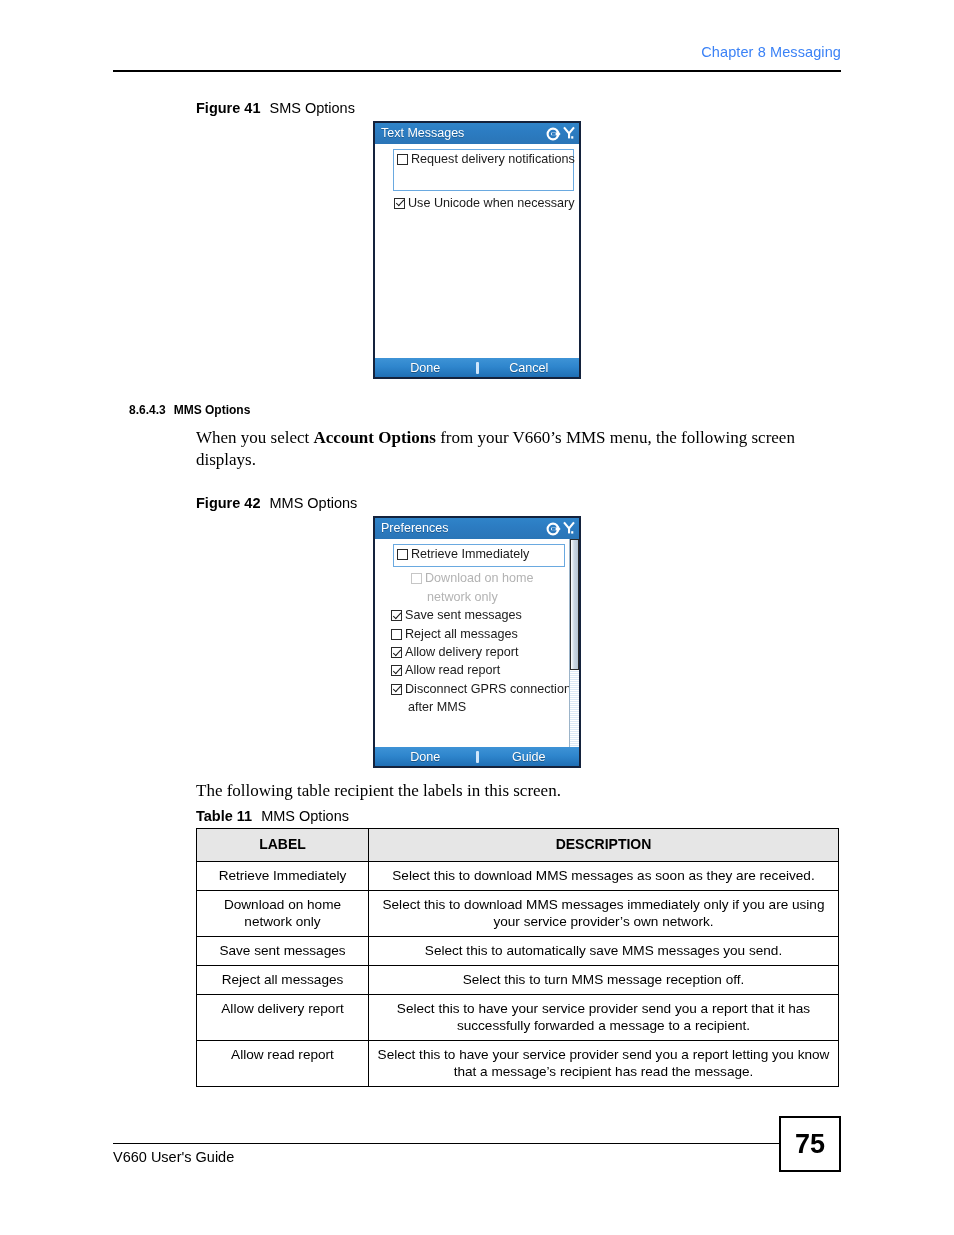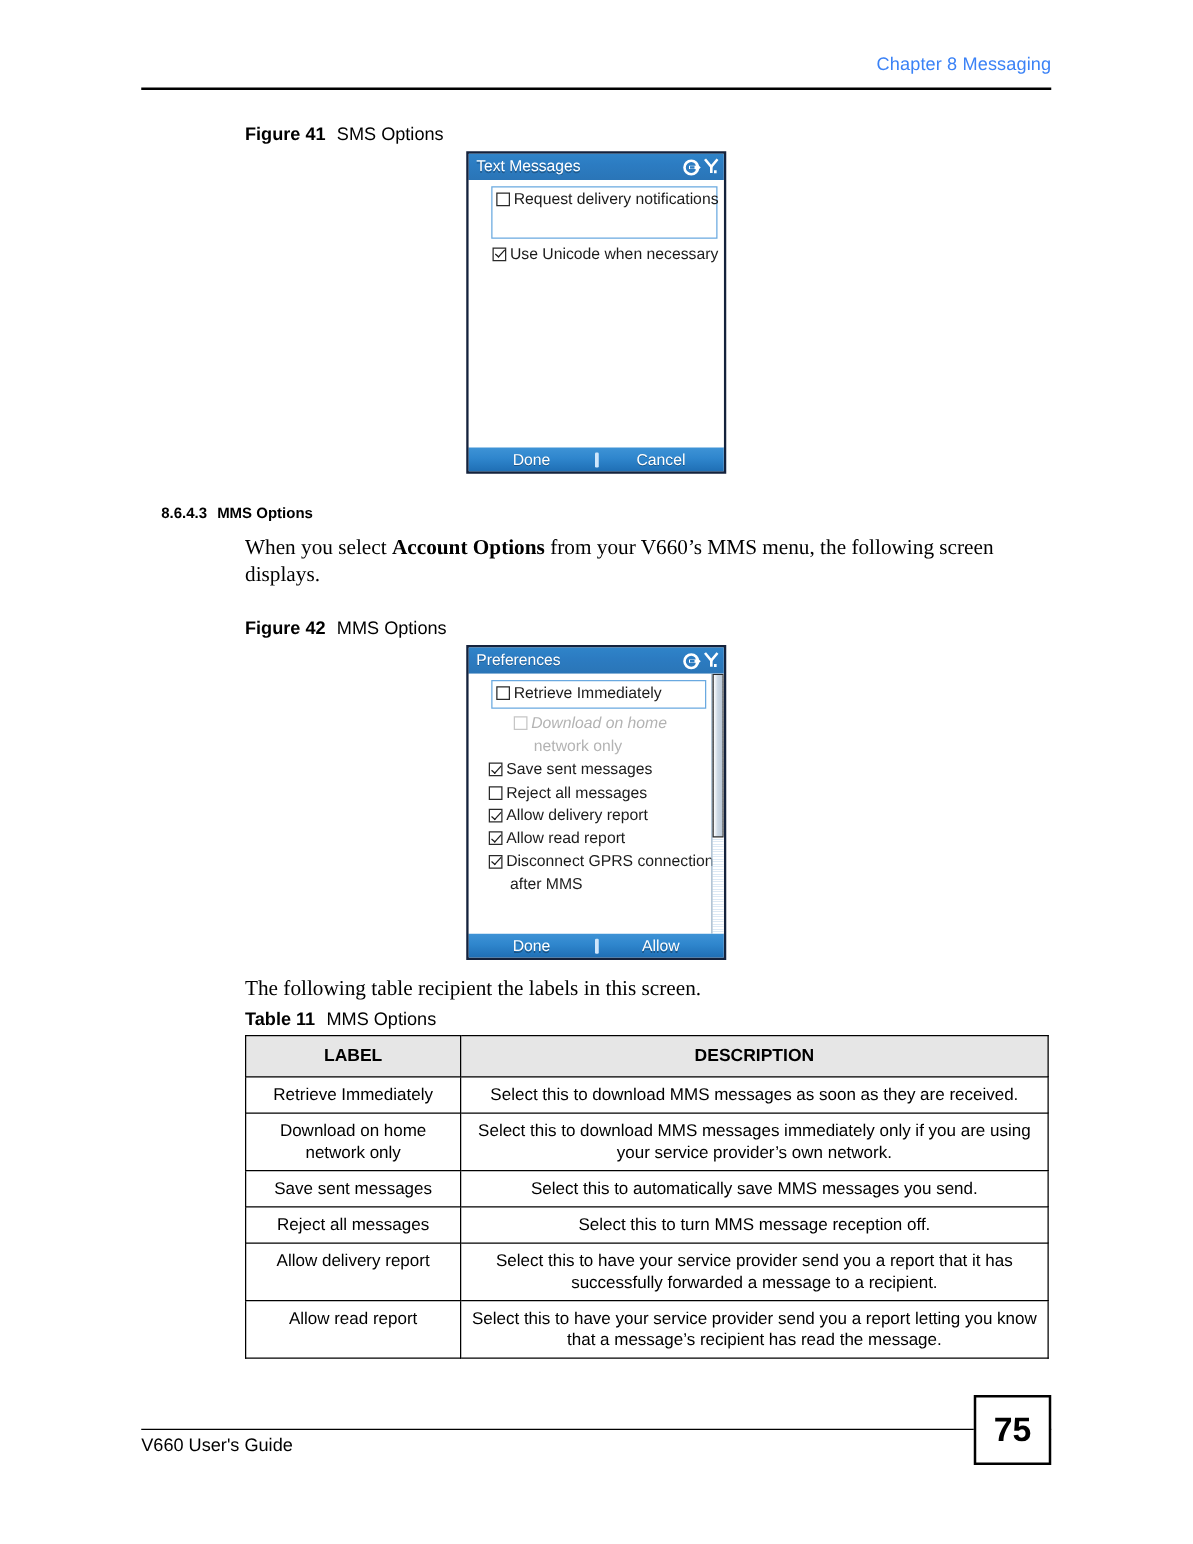--- a/index.html
+++ b/index.html
@@ -101,21 +101,21 @@
   .row {
     display: flex;
     align-items: flex-start;
     font-size: 12.6px;
     line-height: 15.4px;
     color: #1b1b1b;
     padding: 1.5px 0;
     white-space: nowrap;
   }
   .row.disabled { color: #b3b3b3; }
-  .row.indent { padding-left: 20px; font-style: italic; }
+  .row.indent { padding-left: 20px; }
   .row.cont { padding-left: 36px; }
 
   .cb {
     box-sizing: border-box;
     width: 11px; height: 11px;
     min-width: 11px;
     border: 1.4px solid #2a2a2a;
     background: #fff;
     margin: 2px 3px 0 0;
     position: relative;
@@ -412,21 +412,21 @@
           </div>
 
           <div class="vscroll">
             <div class="vthumb"></div>
           </div>
         </div>
 
         <div class="softbar">
           <div class="sk">Done</div>
           <div class="sep"></div>
-          <div class="sk">Allow</div>
+          <div class="sk">Guide</div>
         </div>
 
       </div>
     </div>
 
     <div class="spacer-12"></div>
 
     <div class="para">The following table recipient the labels in this screen.</div>
 
     <div style="height:6px"></div>

